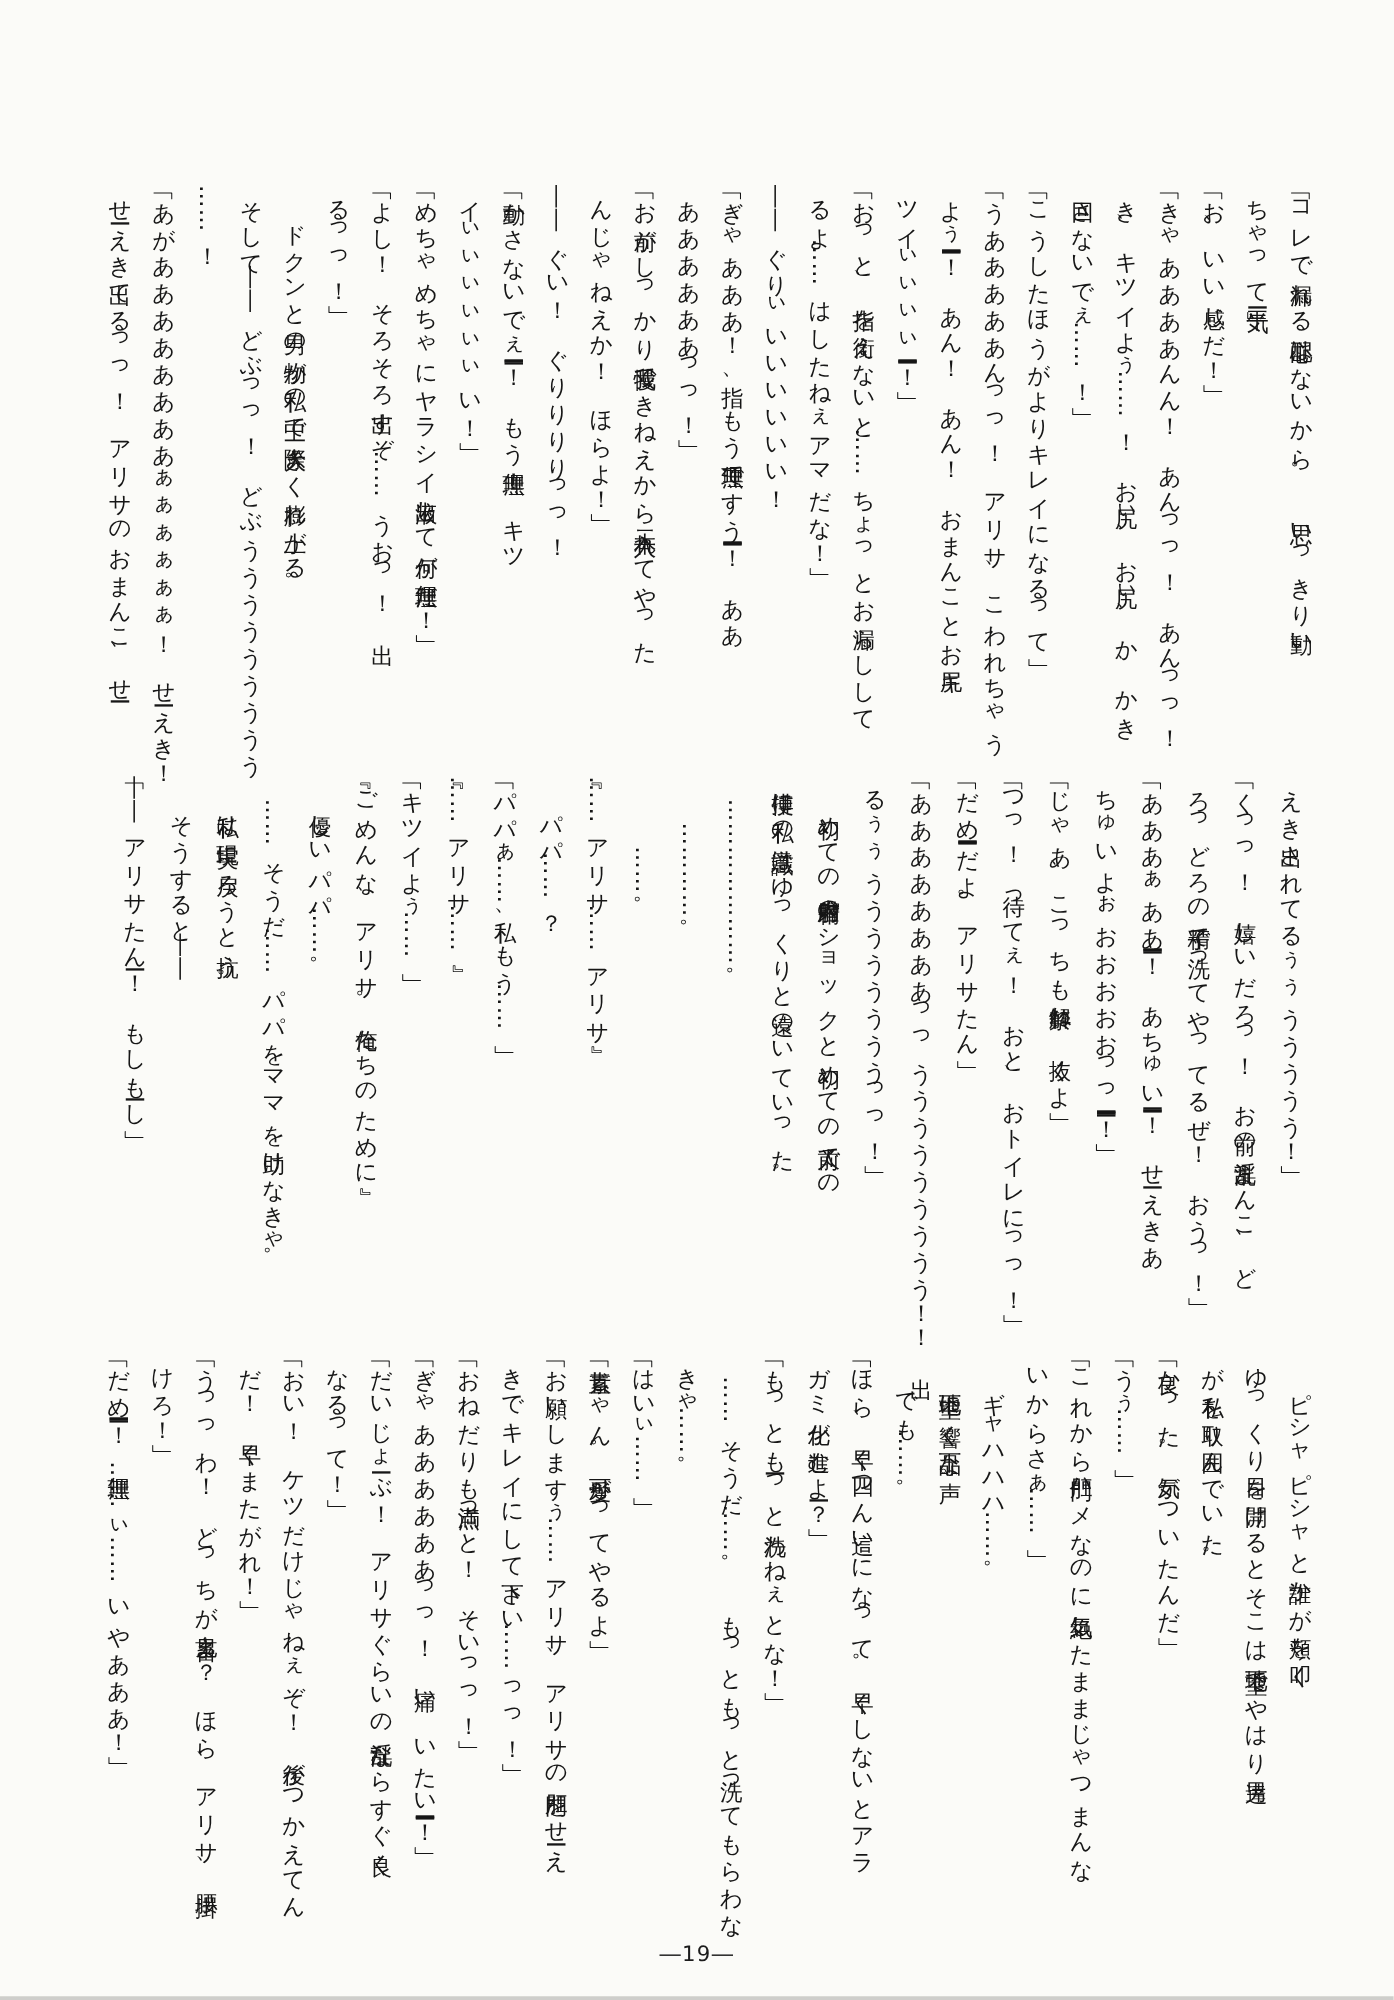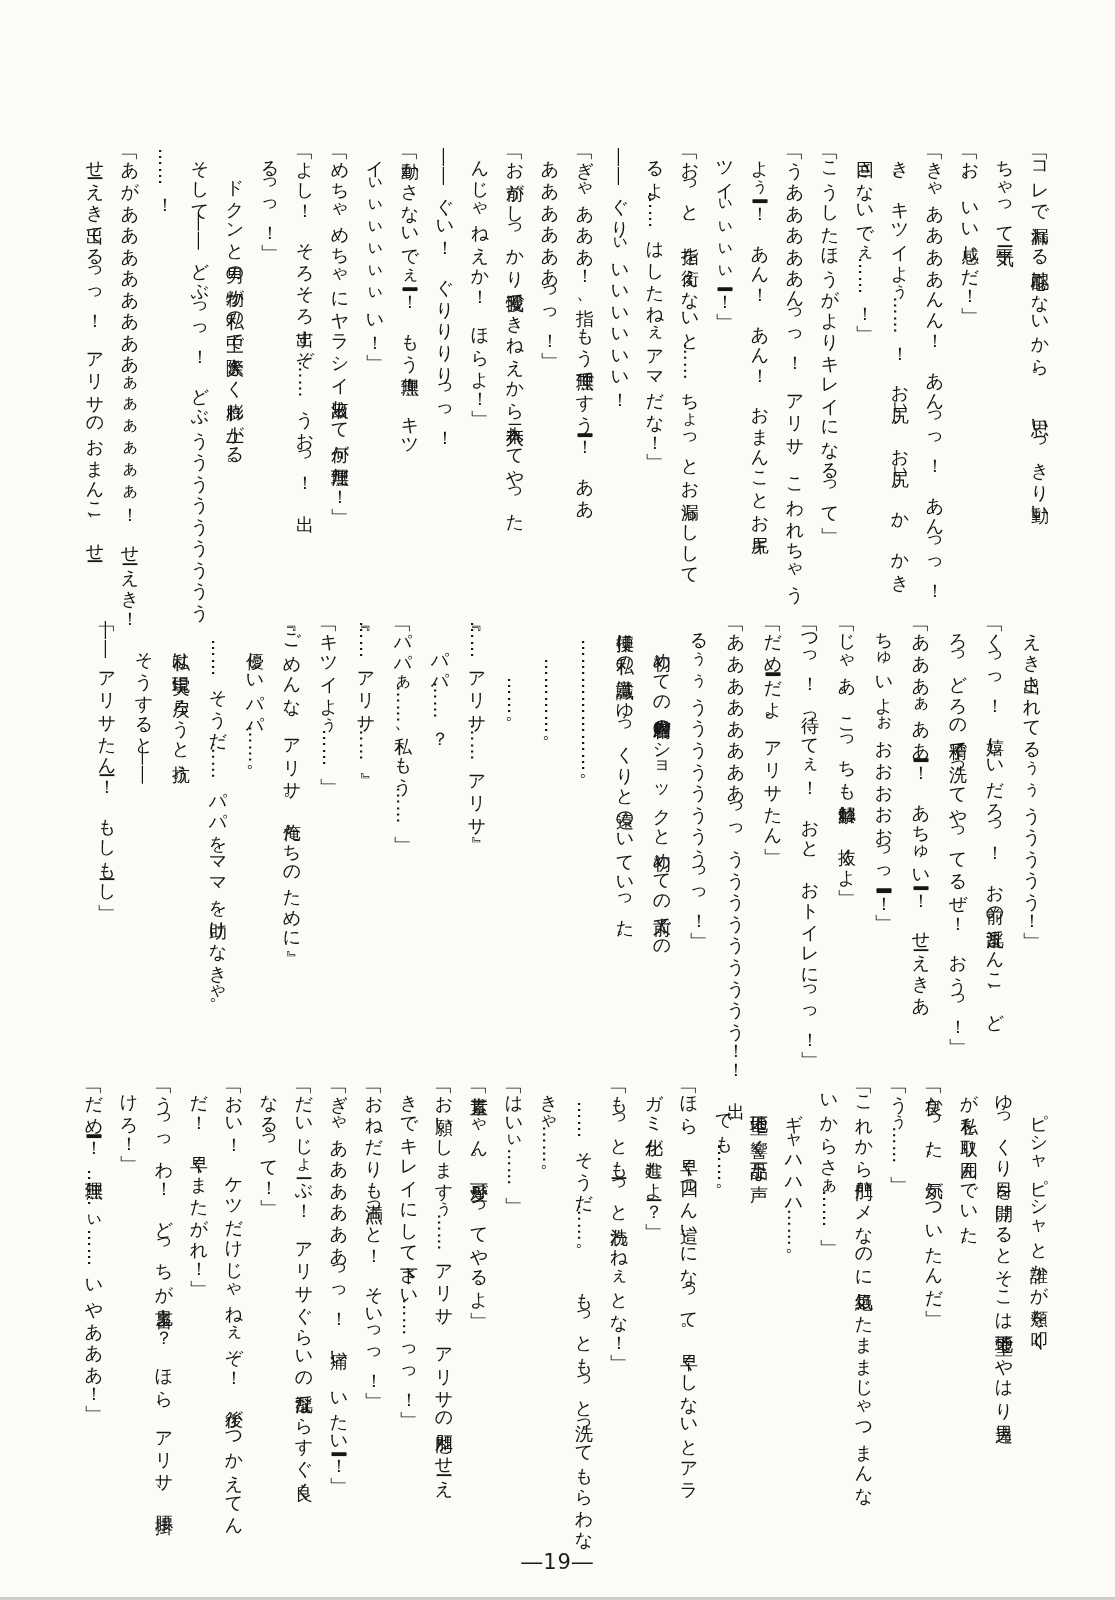--- a/index.html
+++ b/index.html
@@ -22,21 +22,21 @@
   .tline { letter-spacing: 1px; }
   .band-top    { top: 148px;  right: 57px; height: 462px; }
   .band-top .tline    { line-height: 35px; }
   .band-middle { top: 620px;  right: 64px; height: 448px; }
   .band-middle .tline { line-height: 37px; }
   .band-bottom { top: 1082px; right: 58px; height: 472px; }
   .band-bottom .tline { line-height: 35px; }
   .page-number {
     position: absolute; left: 0; right: 0; bottom: 26px;
     text-align: center;
-    font-size: 21px;
+    font-size: 17px;
     color: #1c1c1c;
     letter-spacing: 1px;
   }
   .scan-edge {
     position: absolute; left: 0; bottom: 0;
     width: 100%; height: 3px;
     background: #a9a9a5;
     opacity: 0.55;
   }
 </style>

